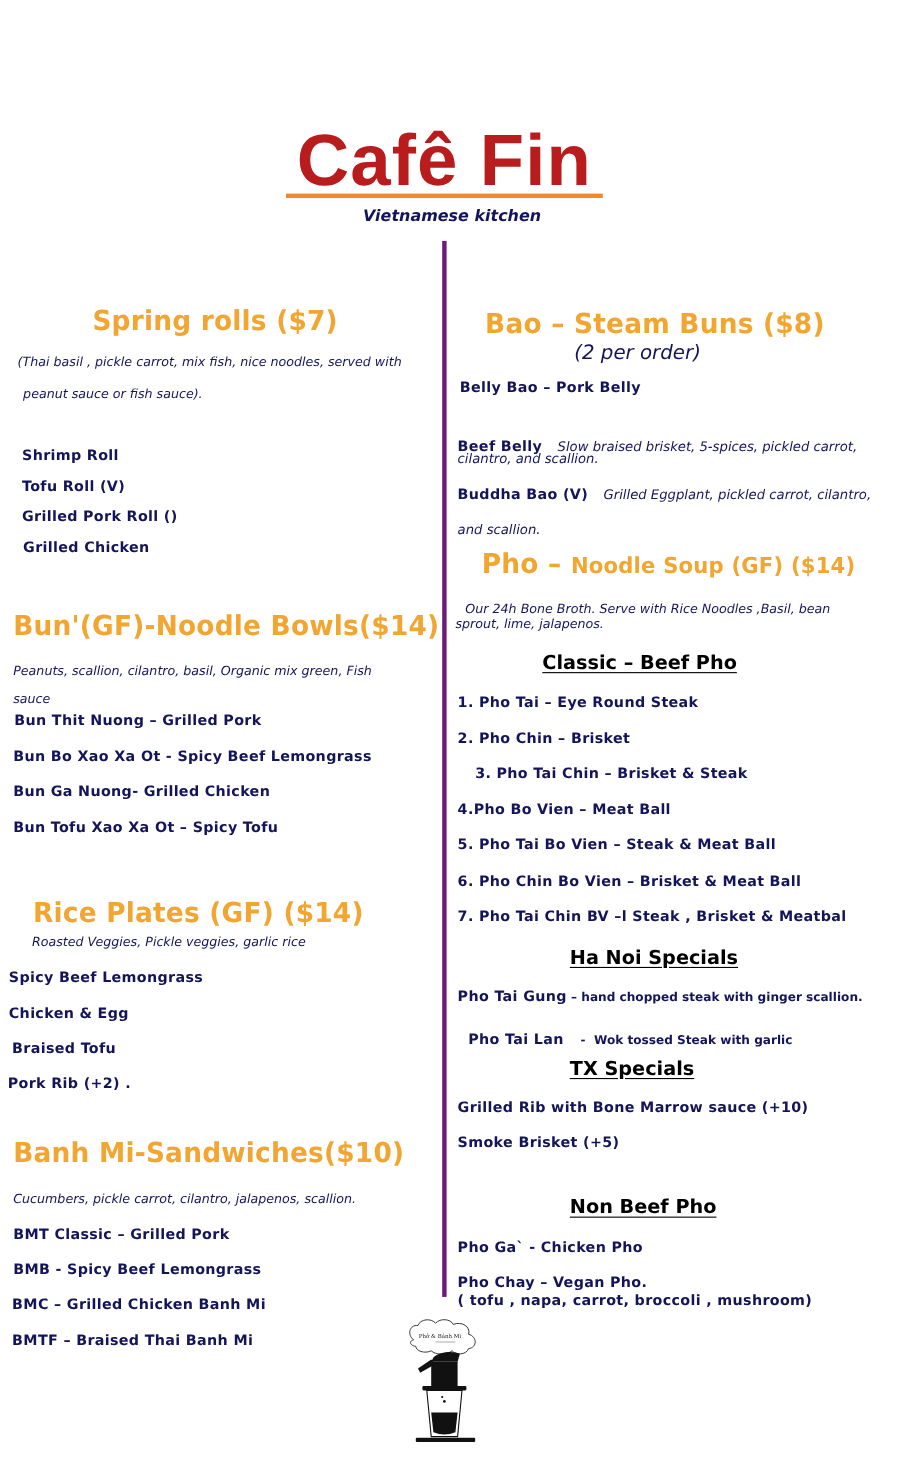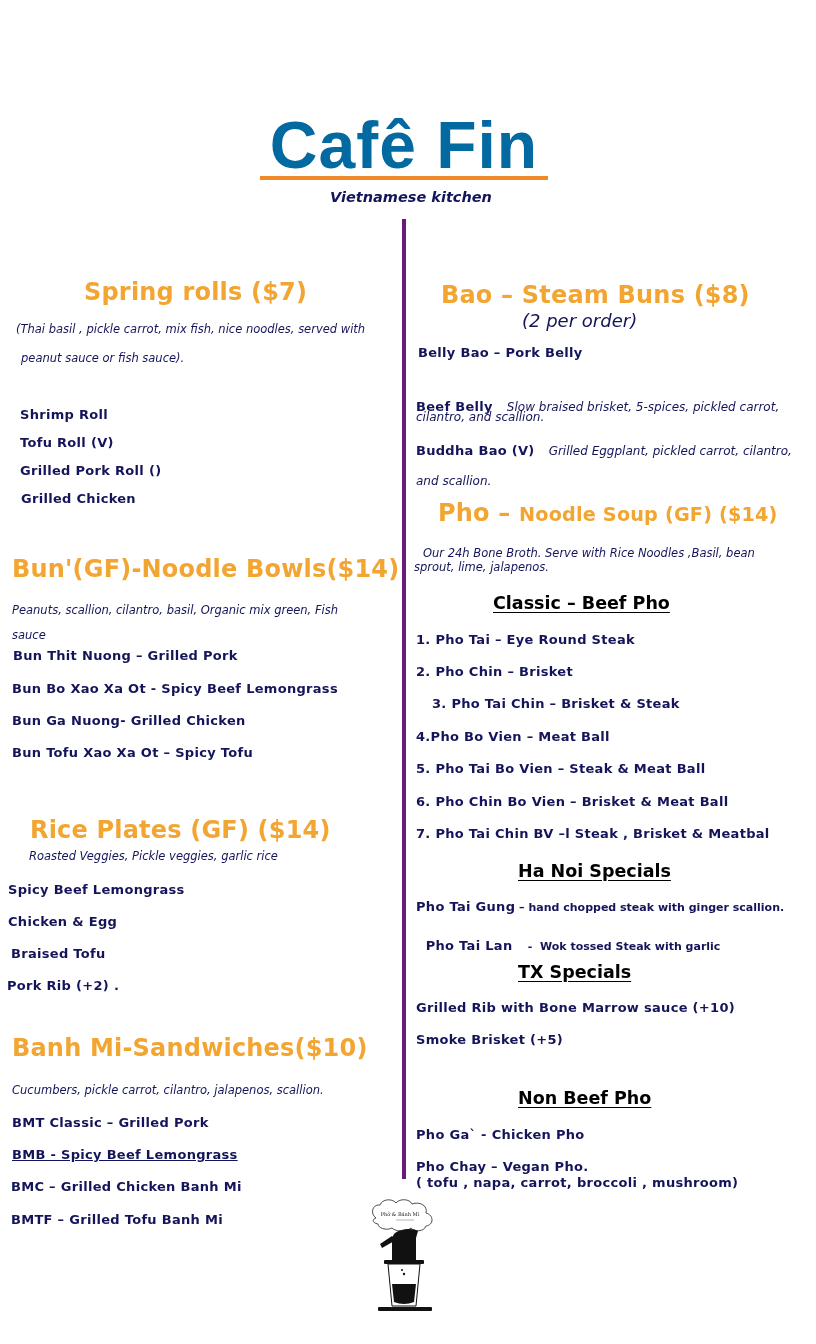--- a/index.html
+++ b/index.html
@@ -5,21 +5,21 @@
     * { margin: 0; padding: 0; box-sizing: border-box; }
     html, body { width: 816px; height: 1344px; background: #ffffff; overflow: hidden; }
     body { position: relative; font-family: "DejaVu Sans", sans-serif; color: #14145a; }
 
     .abs { position: absolute; white-space: nowrap; }
 
     
     .brand {
       left: 0; width: 808px; top: 108px; text-align: center;
       font-family: "Liberation Sans", sans-serif; font-weight: bold;
-      font-size: 66px; color: #0369a1; letter-spacing: 1px; line-height: 74px;
+      font-size: 66px; color: #b91c1c; letter-spacing: 1px; line-height: 74px;
     }
     .brand-rule { left: 260px; top: 176px; width: 288px; height: 4px; background: #ef8a2a; }
     .tagline {
       left: 0; width: 822px; top: 189px; text-align: center;
       font-family: "DejaVu Sans", sans-serif; font-weight: bold; font-style: italic;
       font-size: 14.5px; color: #14145a;
     }
 
     .divider { left: 402px; top: 219px; width: 4px; height: 960px; background: #6a1a7a; }
 
@@ -73,23 +73,23 @@
 <div class="abs h-section" style="left:30px; top:814px;">Rice Plates (GF) ($14)</div>
 <div class="abs desc" style="left:29px; top:849px;">Roasted Veggies, Pickle veggies, garlic rice</div>
 <div class="abs item" style="left:8px; top:881px;">Spicy Beef Lemongrass</div>
 <div class="abs item" style="left:8px; top:913px;">Chicken &amp; Egg</div>
 <div class="abs item" style="left:11px; top:945px;">Braised Tofu</div>
 <div class="abs item" style="left:7px; top:977px;">Pork Rib  (+2)   .</div>
 
 <div class="abs h-section" style="left:12px; top:1032px;">Banh Mi-Sandwiches($10)</div>
 <div class="abs desc" style="left:12px; top:1083px;">Cucumbers, pickle carrot, cilantro, jalapenos, scallion.</div>
 <div class="abs item" style="left:12px; top:1114px;">BMT Classic  – Grilled Pork</div>
-<div class="abs item" style="left:12px; top:1146px;text-decoration:underline;">BMB - Spicy Beef Lemongrass</div>
+<div class="abs item" style="left:12px; top:1146px;">BMB - Spicy Beef Lemongrass</div>
 <div class="abs item" style="left:11px; top:1178px;">BMC – Grilled Chicken Banh Mi</div>
-<div class="abs item" style="left:11px; top:1211px;">BMTF – Grilled Tofu Banh Mi</div>
+<div class="abs item" style="left:11px; top:1211px;">BMTF – Braised Thai Banh Mi</div>
 
 <div class="abs h-section" style="left:441px; top:279px;">Bao – Steam Buns ($8)</div>
 <div class="abs desc" style="left:522px; top:313px; font-size:18px;">(2  per order)</div>
 <div class="abs item" style="left:418px; top:344px;">Belly Bao – Pork Belly</div>
 <div class="abs item" style="left:416px; top:376px;margin-top:22px;">
   <span>Beef   Belly</span><span class="item-desc">Slow braised brisket, 5-spices, pickled carrot,</span>
 </div>
 <div class="abs desc" style="left:416px; top:410px; font-size:12px;">cilantro, and scallion.</div>
 <div class="abs item" style="left:416px; top:442px;">
   <span>Buddha Bao (V)</span><span class="item-desc">Grilled Eggplant, pickled carrot, cilantro,</span>

